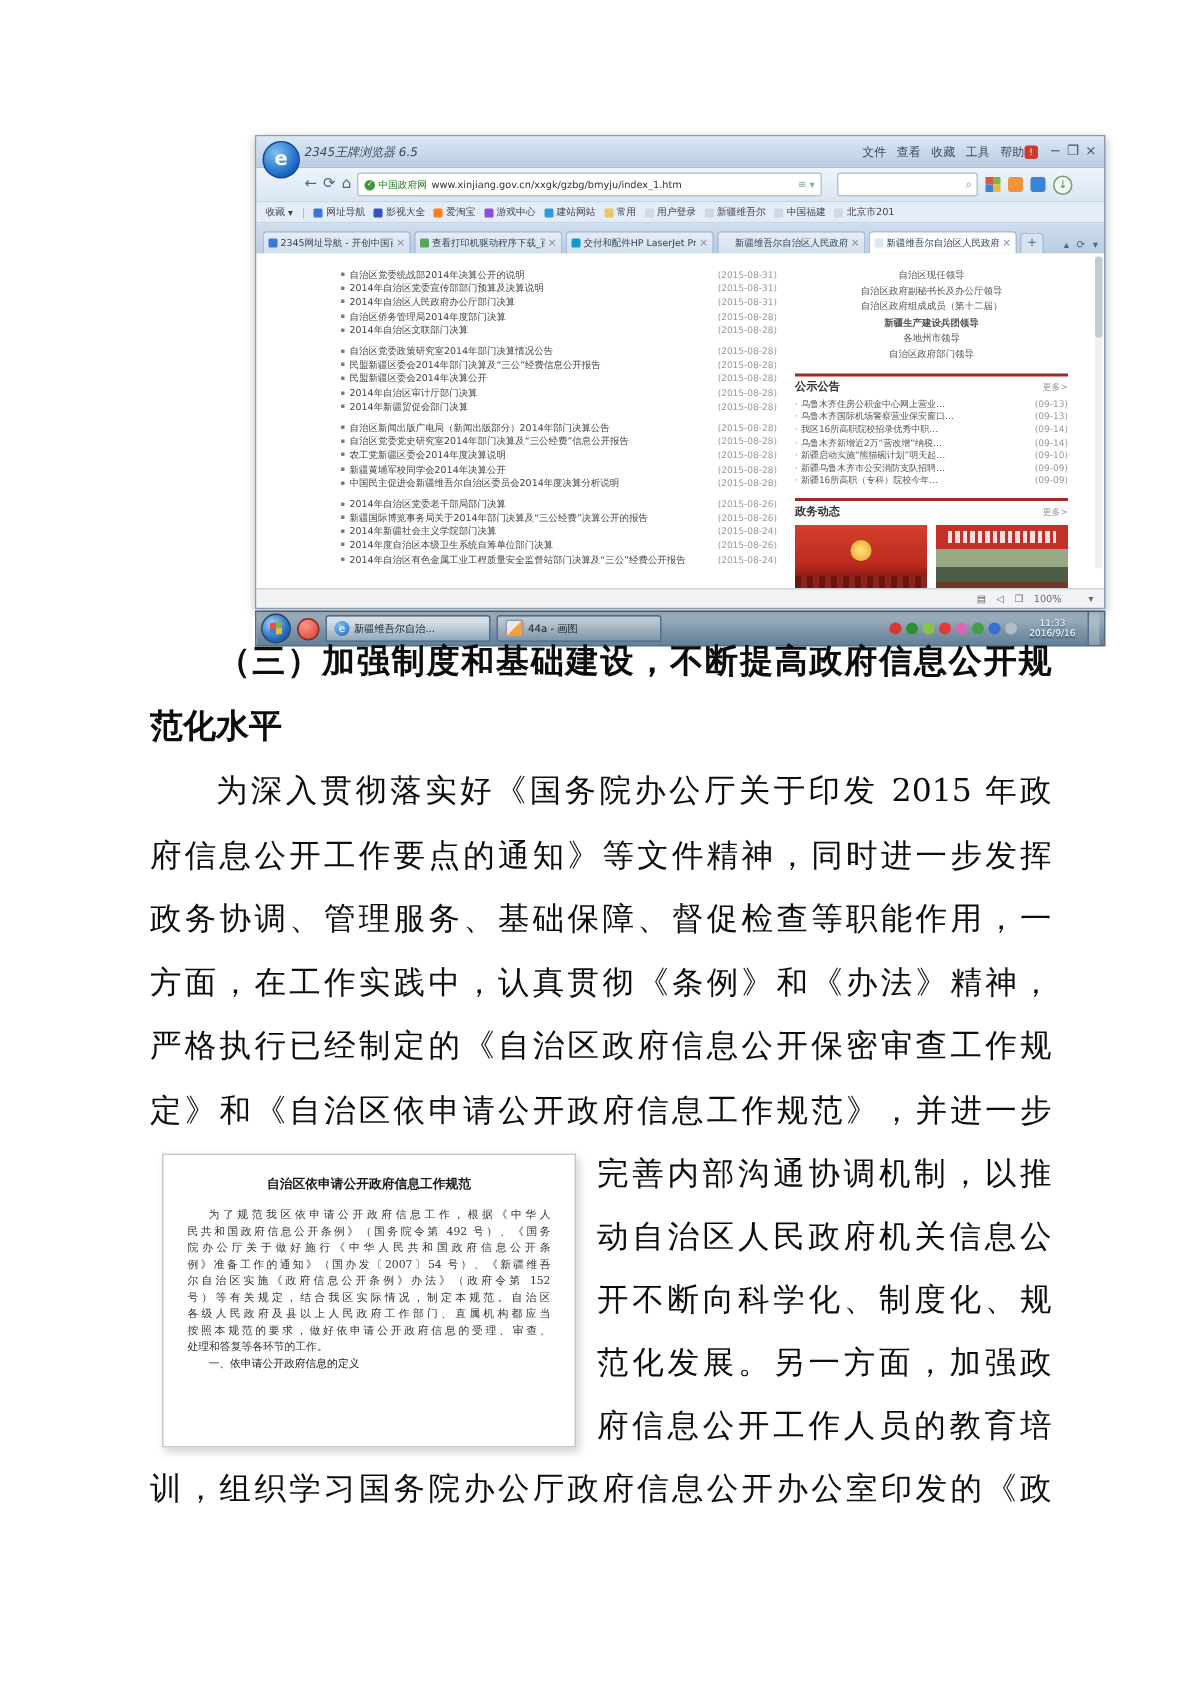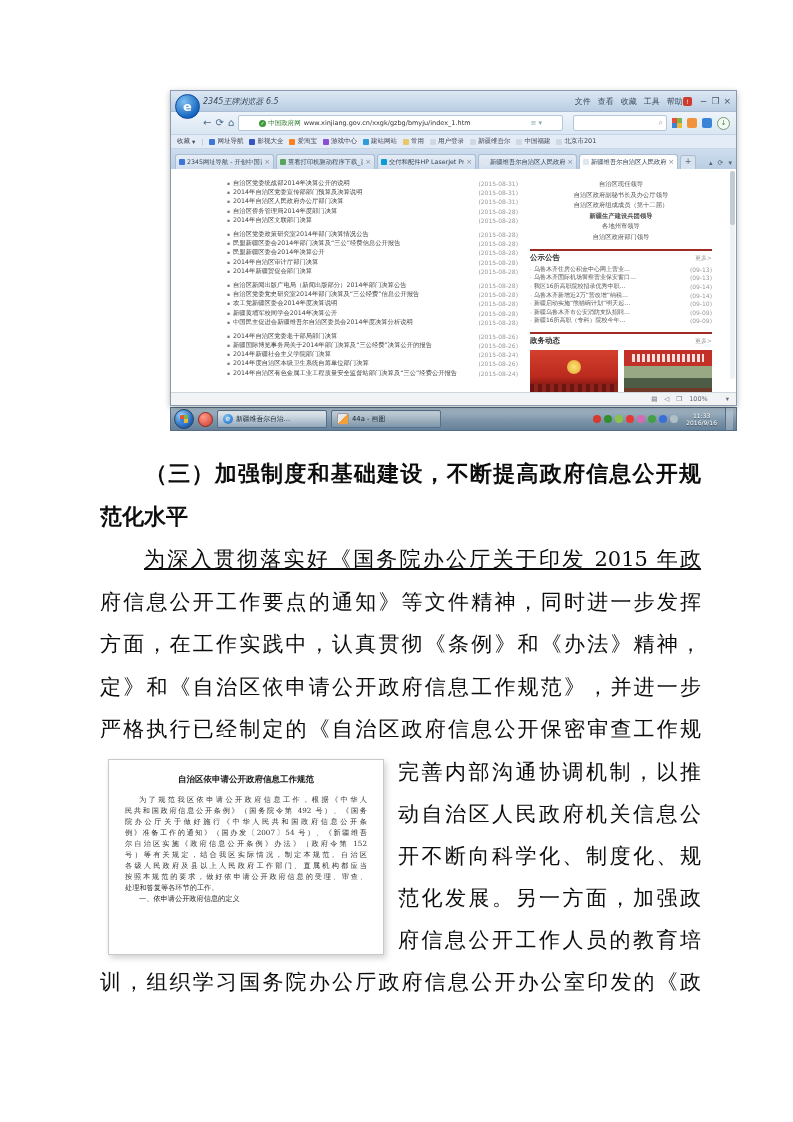--- a/index.html
+++ b/index.html
@@ -11,21 +11,21 @@
   .titlebar{height:20px;background:linear-gradient(#dce8f4,#b9cde3);display:flex;align-items:center;padding:0 5px 0 32px;position:relative;border-bottom:1px solid #aabdd2;}
   .applogo{position:absolute;left:4px;top:3px;width:23px;height:23px;border-radius:50%;background:radial-gradient(circle at 35% 30%,#7fc0f2,#1767c0 70%,#0d4a96);border:1px solid #0d47a1;color:#fff;font-size:13px;font-weight:bold;text-align:center;line-height:23px;z-index:5;}
   .wtitle{font-size:8px;color:#3a4a5a;font-style:italic;}
   .menu{margin-left:auto;display:flex;gap:7px;font-size:8px;color:#3a4a5a;align-items:flex-start;}
   .menubadge{width:9px;height:9px;border-radius:2px;background:#d03a2e;color:#fff;font-size:6px;line-height:9px;text-align:center;}
   .winbtns{display:flex;gap:4px;margin-left:8px;font-size:9px;color:#456;}
   .winbtns span{cursor:default;}
 
   .navbar{height:22px;background:linear-gradient(#eef4fa,#d9e6f3);display:flex;align-items:center;padding:0 6px 0 32px;gap:4px;border-bottom:1px solid #c5d4e4;}
   .navbtn{font-size:10px;color:#4a6a8a;line-height:1;}
-  .urlbar{flex:1;max-width:300px;height:14px;background:#fff;border:1px solid #b5c6d8;border-radius:2px;display:flex;align-items:center;font-size:6.5px;padding:0 20px;gap:3px;overflow:hidden;}
+  .urlbar{flex:1;max-width:300px;height:14px;background:#fff;border:1px solid #b5c6d8;border-radius:2px;display:flex;align-items:center;font-size:6.5px;padding:0 4px;gap:3px;overflow:hidden;}
   .sitebadge{display:flex;align-items:center;gap:2px;color:#2a7a2a;white-space:nowrap;}
   .shield{width:7px;height:7px;border-radius:50%;background:#3a9a3a;color:#fff;font-size:5px;line-height:7px;text-align:center;}
   .url{color:#333;white-space:nowrap;overflow:hidden;}
   .urlicons{margin-left:auto;color:#8aa;font-size:7px;display:flex;gap:2px;}
   .navright{display:flex;align-items:center;gap:5px;margin-left:6px;}
   .searchbox{width:86px;height:14px;background:#fff;border:1px solid #b5c6d8;border-radius:2px;display:flex;align-items:center;justify-content:flex-end;padding:0 3px;color:#99a;font-size:8px;}
   .gridic{width:10px;height:10px;display:grid;grid-template-columns:5px 5px;grid-template-rows:5px 5px;}
   .gridic i{display:block;}
   .sqic{width:10px;height:10px;border-radius:2px;}
   .dlic{width:11px;height:11px;border-radius:50%;border:1px solid #7a9a7a;color:#4a8a4a;font-size:7px;line-height:11px;text-align:center;background:#f2f8f2;}
@@ -88,23 +88,23 @@
   .tbtn .ic.paint{border-radius:2px;background:linear-gradient(135deg,#e8e8e8 50%,#f2a03a 50%);border:1px solid #99a;}
   .tbtn .lbl{white-space:nowrap;overflow:hidden;}
   .tray{margin-left:auto;display:flex;align-items:center;gap:3px;}
   .tico{width:8px;height:8px;border-radius:50%;flex:none;}
   .clock{color:#fff;font-size:6px;text-align:center;line-height:7.5px;text-shadow:0 1px 1px rgba(0,0,0,.5);padding:0 4px;white-space:nowrap;}
   .showdesk{width:7px;height:22px;border-left:1px solid #55708a;background:linear-gradient(#b8c8d4,#8aa0b2);}
 
   
   .doctext{position:absolute;left:100px;top:420px;width:601px;font-family:"DejaVu Serif","Liberation Serif",serif;color:#0d0d0d;}
   .h2line{font-size:22px;font-weight:bold;line-height:43px;}
-  .h2line.first{text-align:justify;text-align-last:justify;padding-left:45px;margin-top:32px;}
+  .h2line.first{text-align:justify;text-align-last:justify;padding-left:45px;}
   .pline{font-size:21px;line-height:42.5px;text-align:justify;text-align-last:justify;}
-  .pline.indent{padding-left:44px;text-decoration:underline;}
+  .pline.indent{padding-left:44px;}
   .wrap{overflow:visible;}
   .embed{float:left;width:276px;height:196px;margin:8px 14px 2px 8px;background:#fff;border:1px solid #c9c9c9;box-shadow:2px 3px 6px rgba(0,0,0,.18);padding:14px 16px;box-sizing:border-box;}
   .etitle{text-align:center;font-weight:bold;font-size:8.5px;color:#1a1a1a;margin-bottom:8px;white-space:nowrap;}
   .ebody .eline{font-size:7.2px;line-height:11px;color:#333;text-align:justify;text-align-last:justify;}
   .ebody .eline:first-child{text-indent:14px;}
   .ebody .eline:last-child{text-align-last:left;}
   .esection{font-size:7.2px;line-height:11px;color:#1a1a1a;font-weight:normal;text-indent:14px;}
   .wline{font-size:21px;line-height:42px;text-align:justify;text-align-last:justify;}
   .fullline{clear:left;font-size:21px;line-height:43px;text-align:justify;text-align-last:justify;}
 </style>
@@ -509,23 +509,24 @@
   </div>
 </div>
 
 <div class="doctext">
   <div class="h2line first">（三）加强制度和基础建设，不断提高政府信息公开规</div>
   <div class="h2line second">范化水平</div>
   <div>
     <div class="pline indent">为深入贯彻落实好《国务院办公厅关于印发 2015 年政</div>
     <div>
         <div class="pline">府信息公开工作要点的通知》等文件精神，同时进一步发挥</div>
+        <div class="pline">政务协调、管理服务、基础保障、督促检查等职能作用，一</div>
         <div class="pline">方面，在工作实践中，认真贯彻《条例》和《办法》精神，</div>
+        <div class="pline">严格执行已经制定的《自治区政府信息公开保密审查工作规</div>
         <div class="pline">定》和《自治区依申请公开政府信息工作规范》，并进一步</div>
-        <div class="pline">严格执行已经制定的《自治区政府信息公开保密审查工作规</div>
       </div>
   </div>
   <div class="wrap">
     <div class="embed">
       <div class="etitle">自治区依申请公开政府信息工作规范</div>
       <div class="ebody">
           <div class="eline">为了规范我区依申请公开政府信息工作，根据《中华人</div>
           <div class="eline">民共和国政府信息公开条例》（国务院令第 492 号）、《国务</div>
           <div class="eline">院办公厅关于做好施行《中华人民共和国政府信息公开条</div>
           <div class="eline">例》准备工作的通知》（国办发〔2007〕54 号）、《新疆维吾</div>

